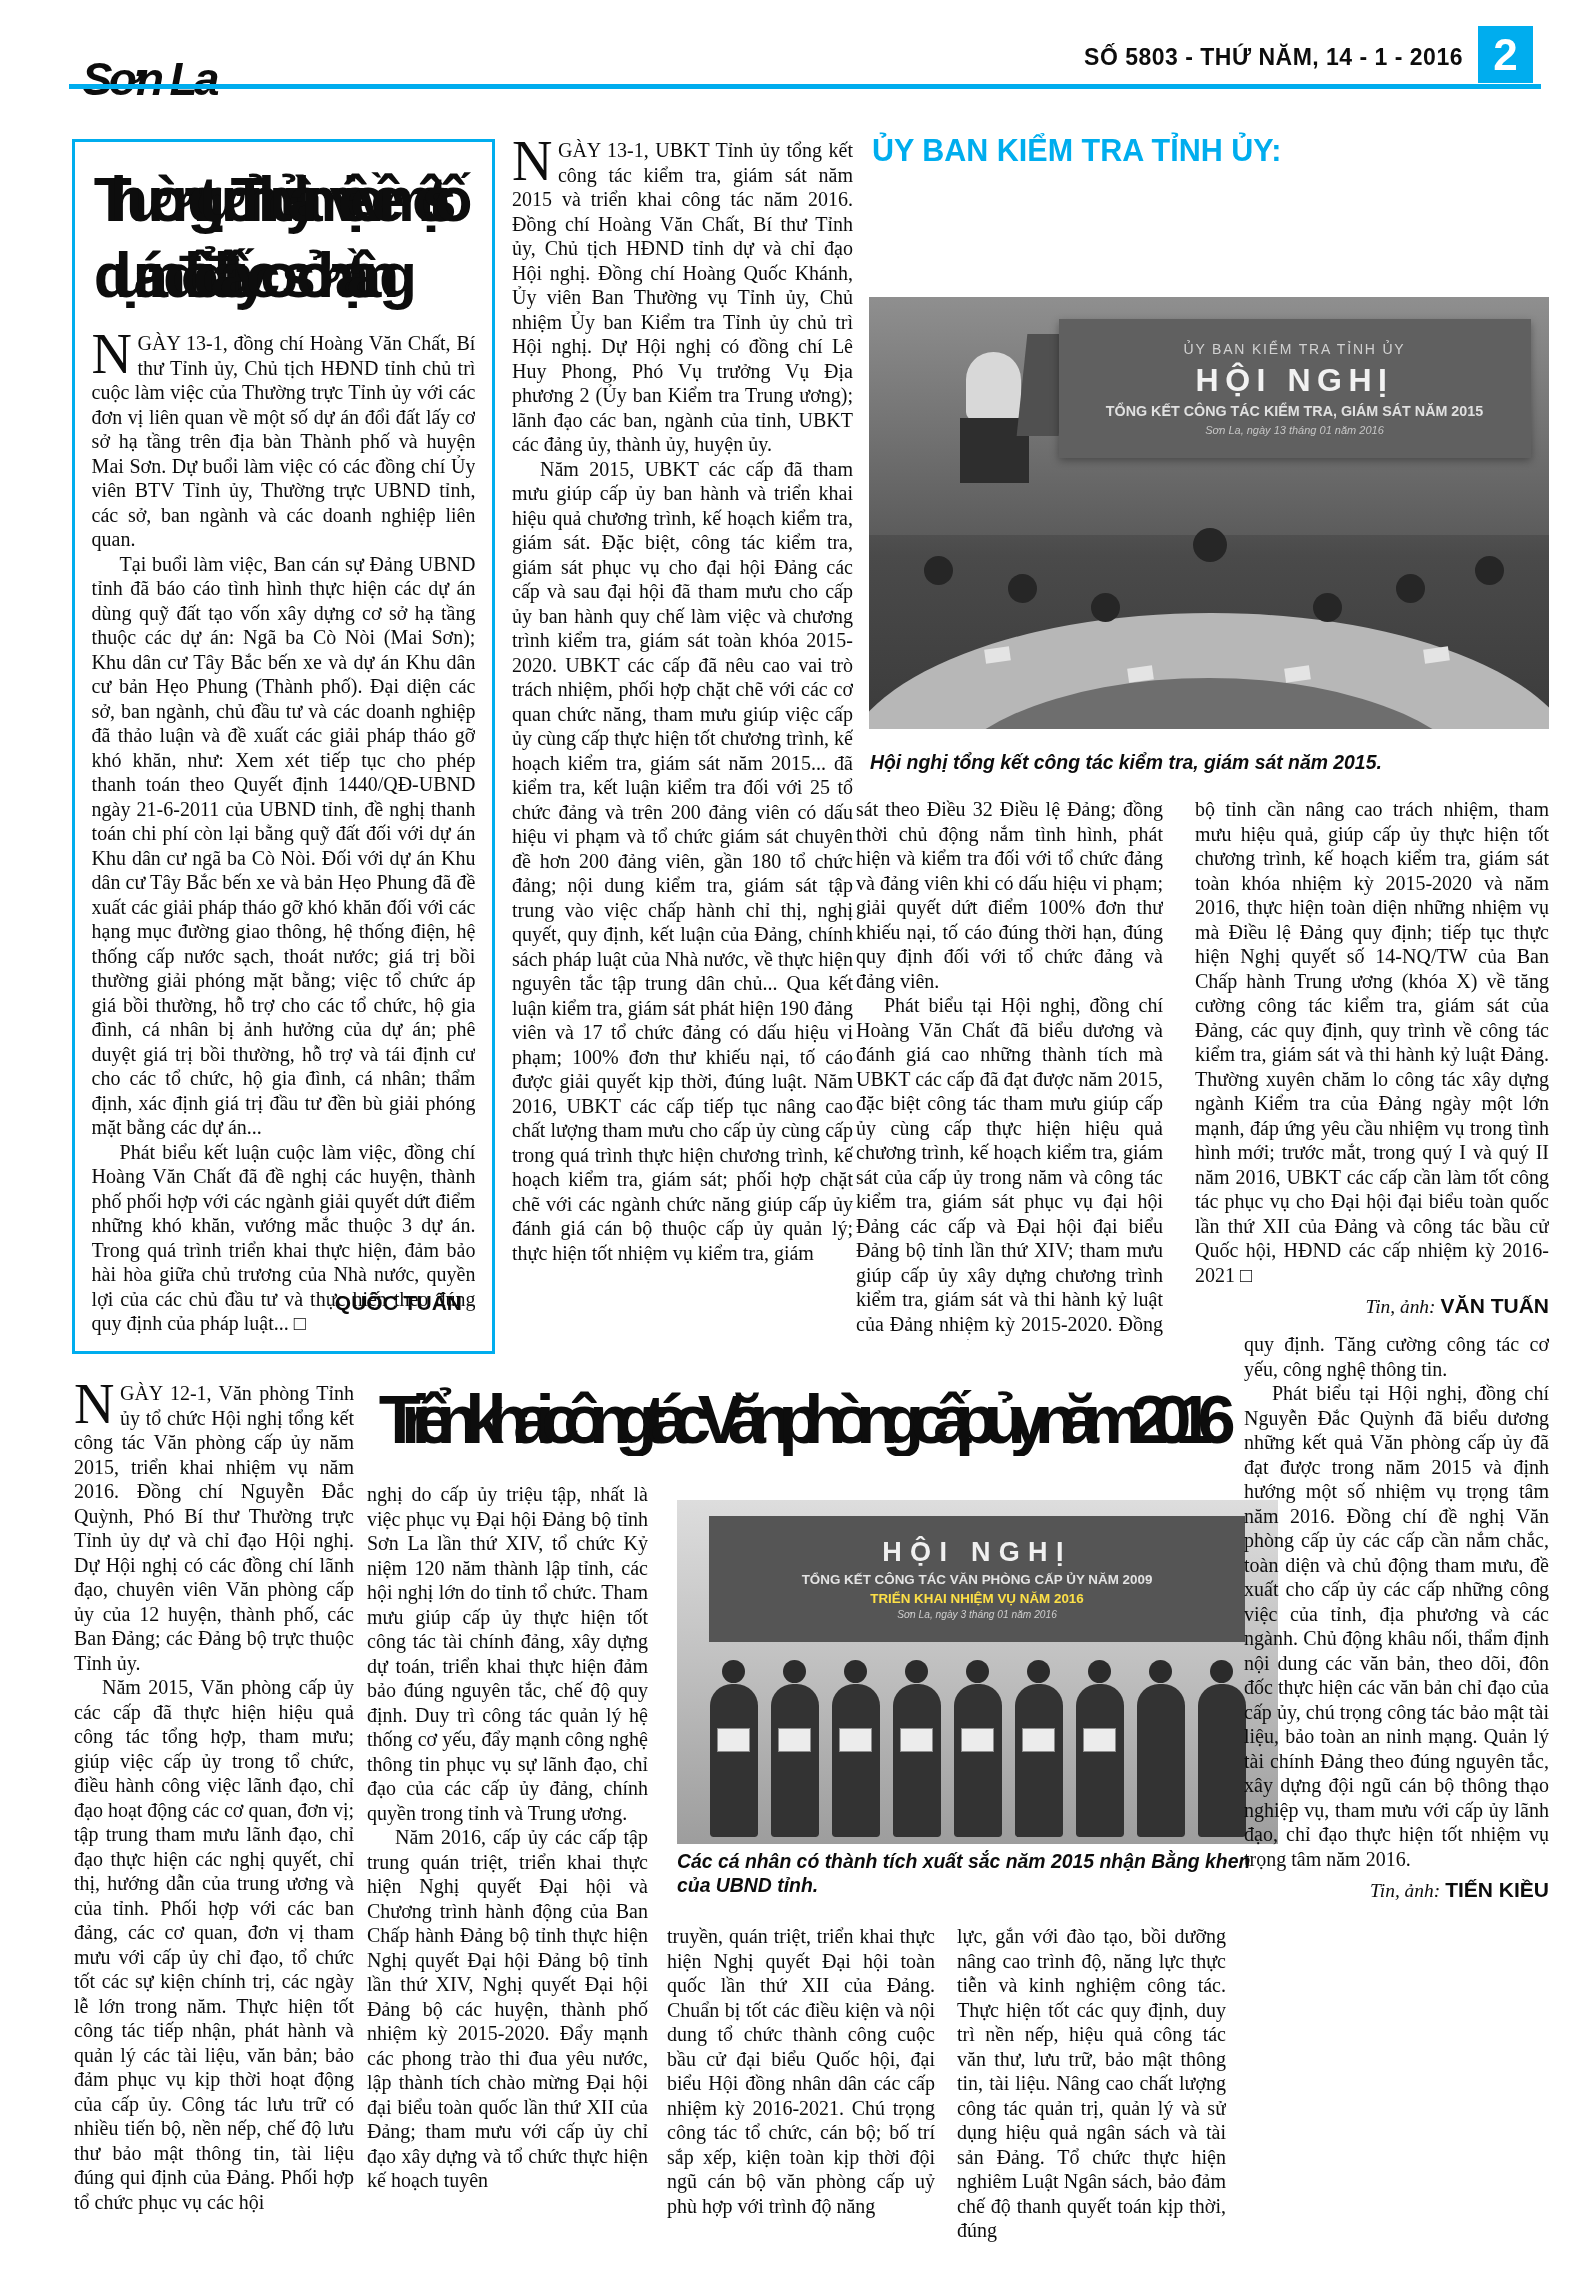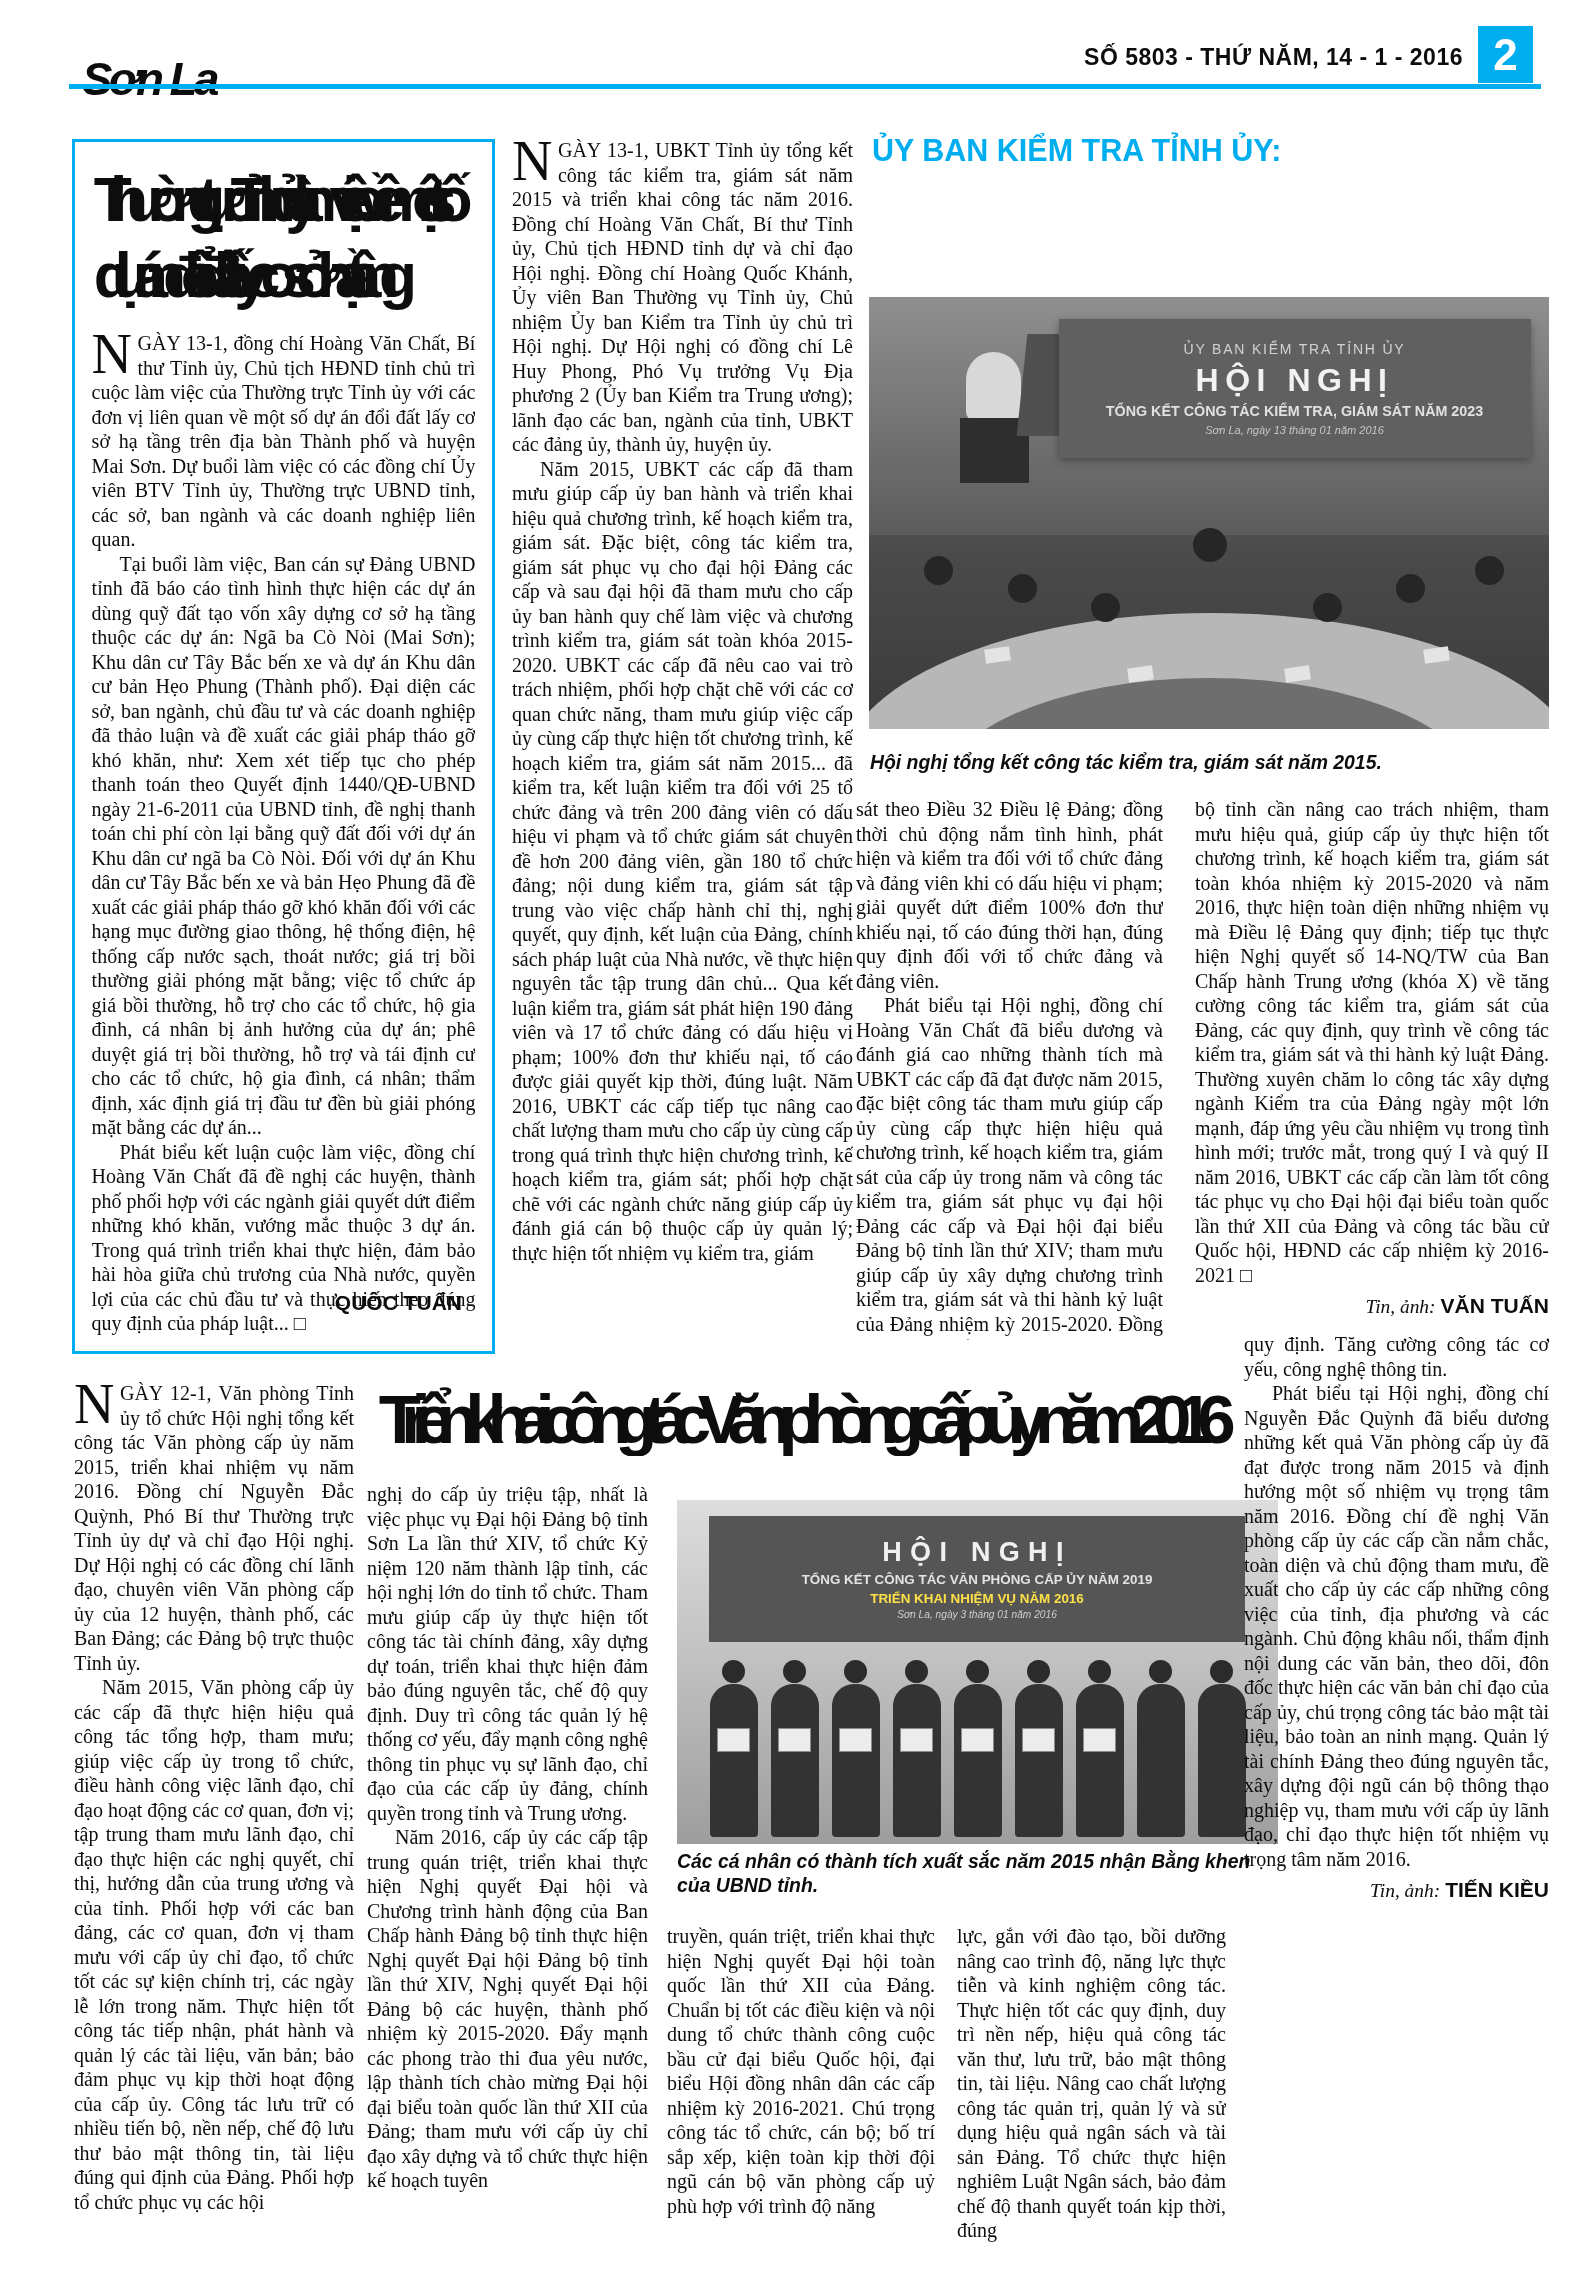--- a/index.html
+++ b/index.html
@@ -131,21 +131,21 @@
 
 
   <div class="abs photo1">
     <div class="p1-wall"></div>
     <div class="p1-bust"></div>
     <div class="p1-pedestal"></div>
     <div class="p1-flag"></div>
     <div class="p1-banner">
       <div class="p1-org">ỦY BAN KIỂM TRA TỈNH ỦY</div>
       <div class="p1-title">HỘI NGHỊ</div>
-      <div class="p1-sub">TỔNG KẾT CÔNG TÁC KIỂM TRA, GIÁM SÁT NĂM 2023</div>
+      <div class="p1-sub">TỔNG KẾT CÔNG TÁC KIỂM TRA, GIÁM SÁT NĂM 2015</div>
       <div class="p1-date">Sơn La, ngày 13 tháng 01 năm 2016</div>
     </div>
     <div class="p1-table"></div>
     <div class="p1-table-inner"></div>
     <i class="p1-head" style="left:55px;top:259px;"></i>
     <i class="p1-head" style="left:139px;top:277px;"></i>
     <i class="p1-head" style="left:222px;top:296px;"></i>
     <i class="p1-head" style="left:324px;top:231px;width:34px;height:34px;"></i>
     <i class="p1-head" style="left:444px;top:296px;"></i>
     <i class="p1-head" style="left:527px;top:277px;"></i>
@@ -183,21 +183,21 @@
   </div>
 
   <div class="abs a3-col2 bodycol">
     <p class="lead">nghị do cấp ủy triệu tập, nhất là việc phục vụ Đại hội Đảng bộ tỉnh Sơn La lần thứ XIV, tổ chức Kỷ niệm 120 năm thành lập tỉnh, các hội nghị lớn do tỉnh tổ chức. Tham mưu giúp cấp ủy thực hiện tốt công tác tài chính đảng, xây dựng dự toán, triển khai thực hiện đảm bảo đúng nguyên tắc, chế độ quy định. Duy trì công tác quản lý hệ thống cơ yếu, đẩy mạnh công nghệ thông tin phục vụ sự lãnh đạo, chỉ đạo của các cấp ủy đảng, chính quyền trong tỉnh và Trung ương.</p>
     <p>Năm 2016, cấp ủy các cấp tập trung quán triệt, triển khai thực hiện Nghị quyết Đại hội và Chương trình hành động của Ban Chấp hành Đảng bộ tỉnh thực hiện Nghị quyết Đại hội Đảng bộ tỉnh lần thứ XIV, Nghị quyết Đại hội Đảng bộ các huyện, thành phố nhiệm kỳ 2015-2020. Đẩy mạnh các phong trào thi đua yêu nước, lập thành tích chào mừng Đại hội đại biểu toàn quốc lần thứ XII của Đảng; tham mưu với cấp ủy chỉ đạo xây dựng và tổ chức thực hiện kế hoạch tuyên</p>
   </div>
 
   <div class="abs photo2">
     <div class="p2-banner">
       <div class="p2-title">HỘI NGHỊ</div>
-      <div class="p2-l2">TỔNG KẾT CÔNG TÁC VĂN PHÒNG CẤP ỦY NĂM 2019</div>
+      <div class="p2-l2">TỔNG KẾT CÔNG TÁC VĂN PHÒNG CẤP ỦY NĂM 2009</div>
       <div class="p2-l3">TRIỂN KHAI NHIỆM VỤ NĂM 2016</div>
       <div class="p2-date">Sơn La, ngày 3 tháng 01 năm 2016</div>
     </div>
     <div class="p2-row">
       <i class="person">
           <b class="cert"></b>
         </i>
       <i class="person">
           <b class="cert"></b>
         </i>

